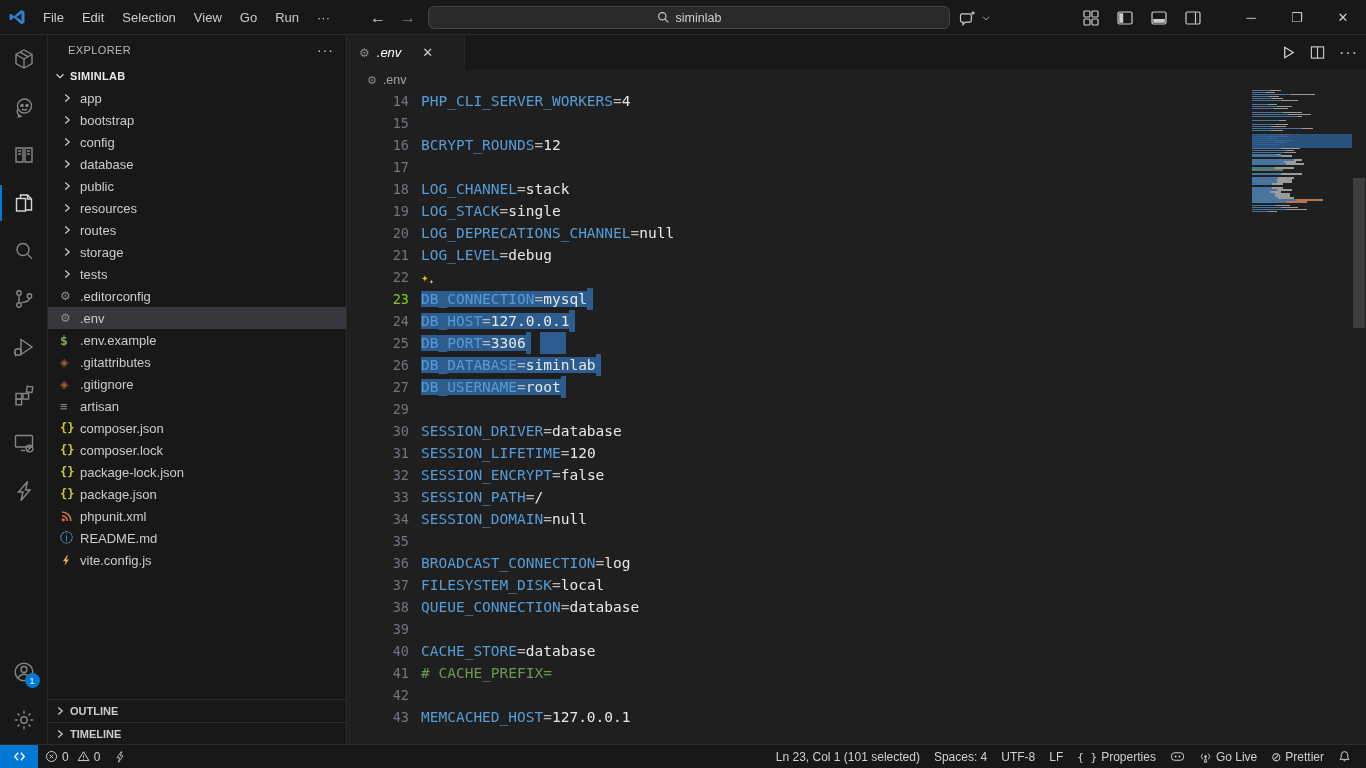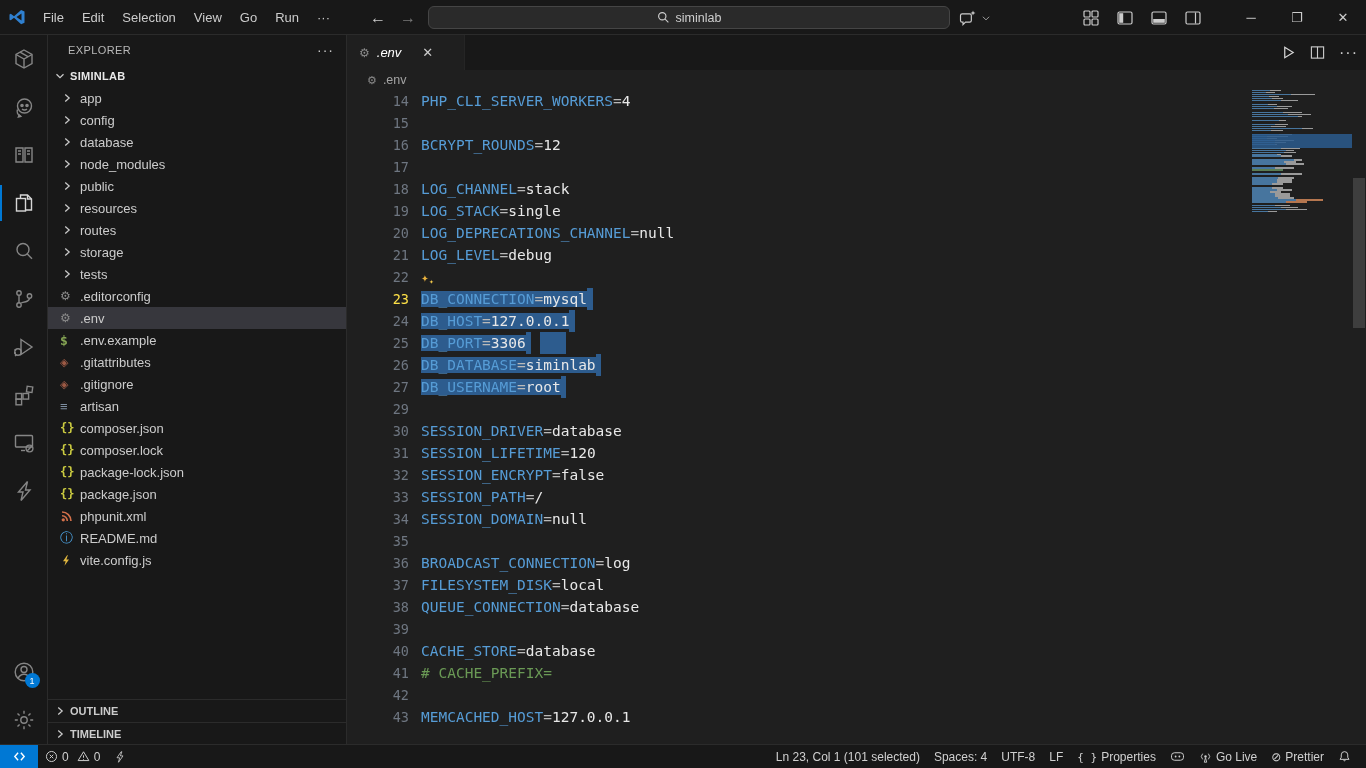--- a/index.html
+++ b/index.html
@@ -70,21 +70,21 @@
   .tab-close { margin-left:14px; color:#cccccc; font-size:13px; }
   .editor-actions { position:absolute; right:8px; display:flex; gap:14px; align-items:center; color:#cccccc; }
   .breadcrumb { height:20px; display:flex; align-items:center; gap:6px; padding-left:20px;
     font-size:12.5px; color:#a3a3a3; flex:0 0 20px; }
 
   .code-wrap { flex:1; position:relative; overflow:hidden;
     font-family:"DejaVu Sans Mono", monospace; font-size:14.5px; }
   .code { position:absolute; left:0; top:0; right:114px; }
   .cline { height:22px; display:flex; align-items:center; white-space:pre; }
   .ln { width:62px; flex:0 0 62px; text-align:right; color:#6e7681; font-size:13.5px; }
-  .ln.active { color:#fde047; }
+  .ln.active { color:#84cc16; }
   .ltext { margin-left:12px; display:flex; align-items:center; }
   .tok-key { color:#569cd6; }
   .tok-eq { color:#b9b9b9; }
   .tok-val { color:#e8e8e8; }
   .tok-comment { color:#6a9955; }
   .sel { background:#2d5c8e; }
   .sel-ext { display:inline-block; height:22px; background:#2d5c8e; vertical-align:middle; }
   .sparkle { position:relative; color:#e9b13d; font-size:13px; line-height:1; }
   .sparkle .sp2 { position:absolute; left:8px; top:7px; font-size:8px; color:#f2c84b; }
 
@@ -298,37 +298,37 @@
               </svg>
             </span>
             <span class="tree-label">app</span>
           </div>
           <div class="tree-row">
             <span class="tree-ic">
               <svg width="14" height="14" viewBox="0 0 16 16">
                 <path d="M6 4l4.5 4L6 12" fill="none" stroke="#cccccc" stroke-width="1.4"></path>
               </svg>
             </span>
+            <span class="tree-label">bootstrap</span>
+          </div>
+          <div class="tree-row">
+            <span class="tree-ic">
+              <svg width="14" height="14" viewBox="0 0 16 16">
+                <path d="M6 4l4.5 4L6 12" fill="none" stroke="#cccccc" stroke-width="1.4"></path>
+              </svg>
+            </span>
             <span class="tree-label">config</span>
           </div>
           <div class="tree-row">
             <span class="tree-ic">
               <svg width="14" height="14" viewBox="0 0 16 16">
                 <path d="M6 4l4.5 4L6 12" fill="none" stroke="#cccccc" stroke-width="1.4"></path>
               </svg>
             </span>
             <span class="tree-label">database</span>
-          </div>
-          <div class="tree-row">
-            <span class="tree-ic">
-              <svg width="14" height="14" viewBox="0 0 16 16">
-                <path d="M6 4l4.5 4L6 12" fill="none" stroke="#cccccc" stroke-width="1.4"></path>
-              </svg>
-            </span>
-            <span class="tree-label">node_modules</span>
           </div>
           <div class="tree-row">
             <span class="tree-ic">
               <svg width="14" height="14" viewBox="0 0 16 16">
                 <path d="M6 4l4.5 4L6 12" fill="none" stroke="#cccccc" stroke-width="1.4"></path>
               </svg>
             </span>
             <span class="tree-label">public</span>
           </div>
           <div class="tree-row">

